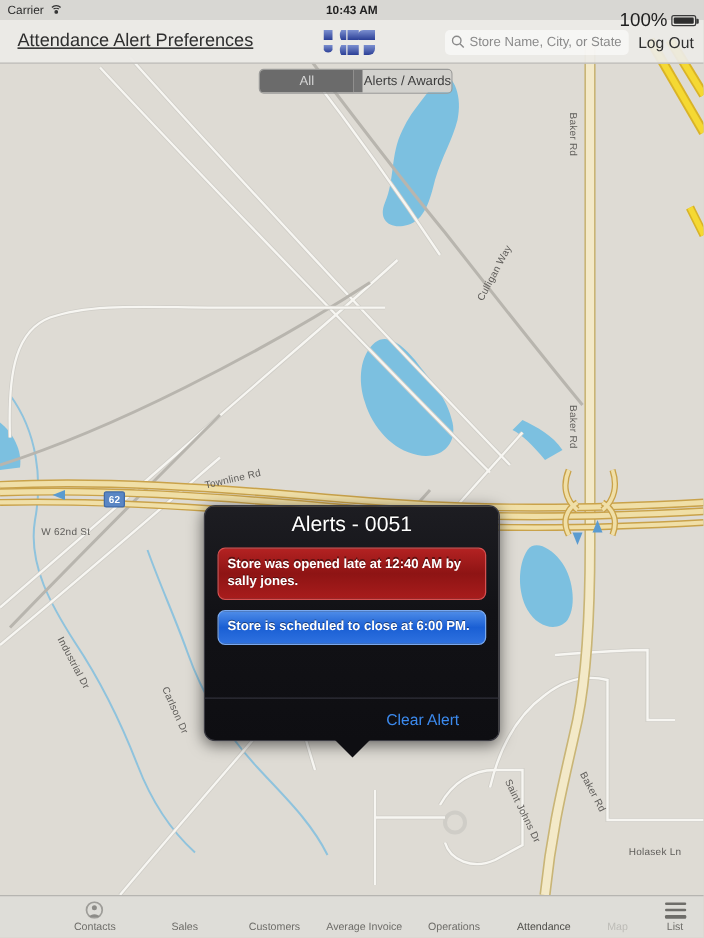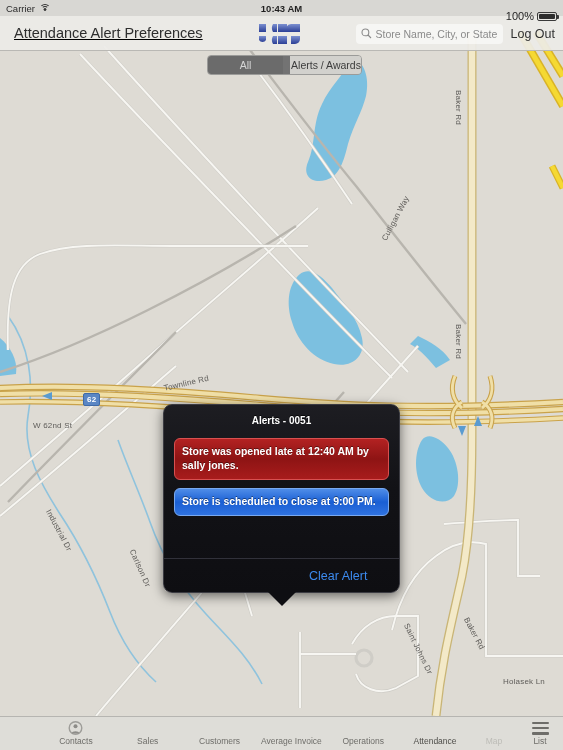--- a/index.html
+++ b/index.html
@@ -25,21 +25,21 @@
     padding: 0 6px;
     z-index: 60;
   }
   .sb-left { display: flex; align-items: center; gap: 4px; }
   .sb-center {
     position: absolute; left: 0; right: 0; text-align: center;
     font-size: 9.5px; font-weight: bold; color: #1f1f1f;
   }
   .sb-right {
     position: absolute; right: 6px; display: flex; align-items: center; gap: 3px;
-    font-size: 11px; color: #1f1f1f; margin-top: 16px;
+    font-size: 15px; color: #1f1f1f; margin-top: 16px;
   }
   .wifi-icon { display: inline-block; width: 11px; height: 9px; position: relative; }
   .wifi-icon i {
     position: absolute; left: 50%; transform: translateX(-50%);
     border: 1.2px solid #333; border-bottom-color: transparent;
     border-left-color: transparent; border-right-color: transparent;
     border-radius: 50%;
   }
   .wifi-icon i:nth-child(1){ width: 11px; height: 11px; top: 0; }
   .wifi-icon i:nth-child(2){ width: 7px;  height: 7px;  top: 2px; }
@@ -139,21 +139,21 @@
     width: 237px; height: 189px;
     background: linear-gradient(180deg,#1d1d22 0%, #121216 45%, #0e0e12 100%);
     border-radius: 9px;
     border: 1px solid #3b3b42;
     box-shadow: 0 3px 12px rgba(0,0,0,0.55);
     z-index: 70;
     overflow: hidden;
   }
   .pop-title {
     height: 30px; display: flex; align-items: center; justify-content: center;
-    color: #fff; font-size: 10px; font-weight: bold;
+    color: #fff; font-size: 17px; font-weight: normal;
     text-shadow: 0 -1px 0 rgba(0,0,0,0.8);
     text-align: center;
   }
   .pop-body { padding: 3px 10px 0 10px; }
   .alert-row {
     border-radius: 6px; margin-bottom: 8px;
     padding: 6px 7px;
     color: #fff; font-size: 10.5px; line-height: 1.32;
     font-weight: bold;
     text-shadow: 0 -1px 0 rgba(0,0,0,0.45);
@@ -394,21 +394,21 @@
 
   <div class="segmented">
     <div class="seg left">All</div>
     <div class="seg right">Alerts / Awards</div>
   </div>
 
   <div class="popover">
     <div class="pop-title">Alerts - 0051</div>
     <div class="pop-body">
       <div class="alert-row red">Store was opened late at 12:40 AM by sally jones.</div>
-      <div class="alert-row blue">Store is scheduled to close at 9:00 PM.</div>
+      <div class="alert-row blue">Store is scheduled to close at 6:00 PM.</div>
     </div>
     <div class="pop-footer">
       <div class="pop-btn white">Send Message</div>
       <div class="pop-btn blue">Clear Alert</div>
     </div>
   </div>
   <div class="pop-arrow"></div>
 
   <div class="toolbar">
     <div class="tb-group-left">

